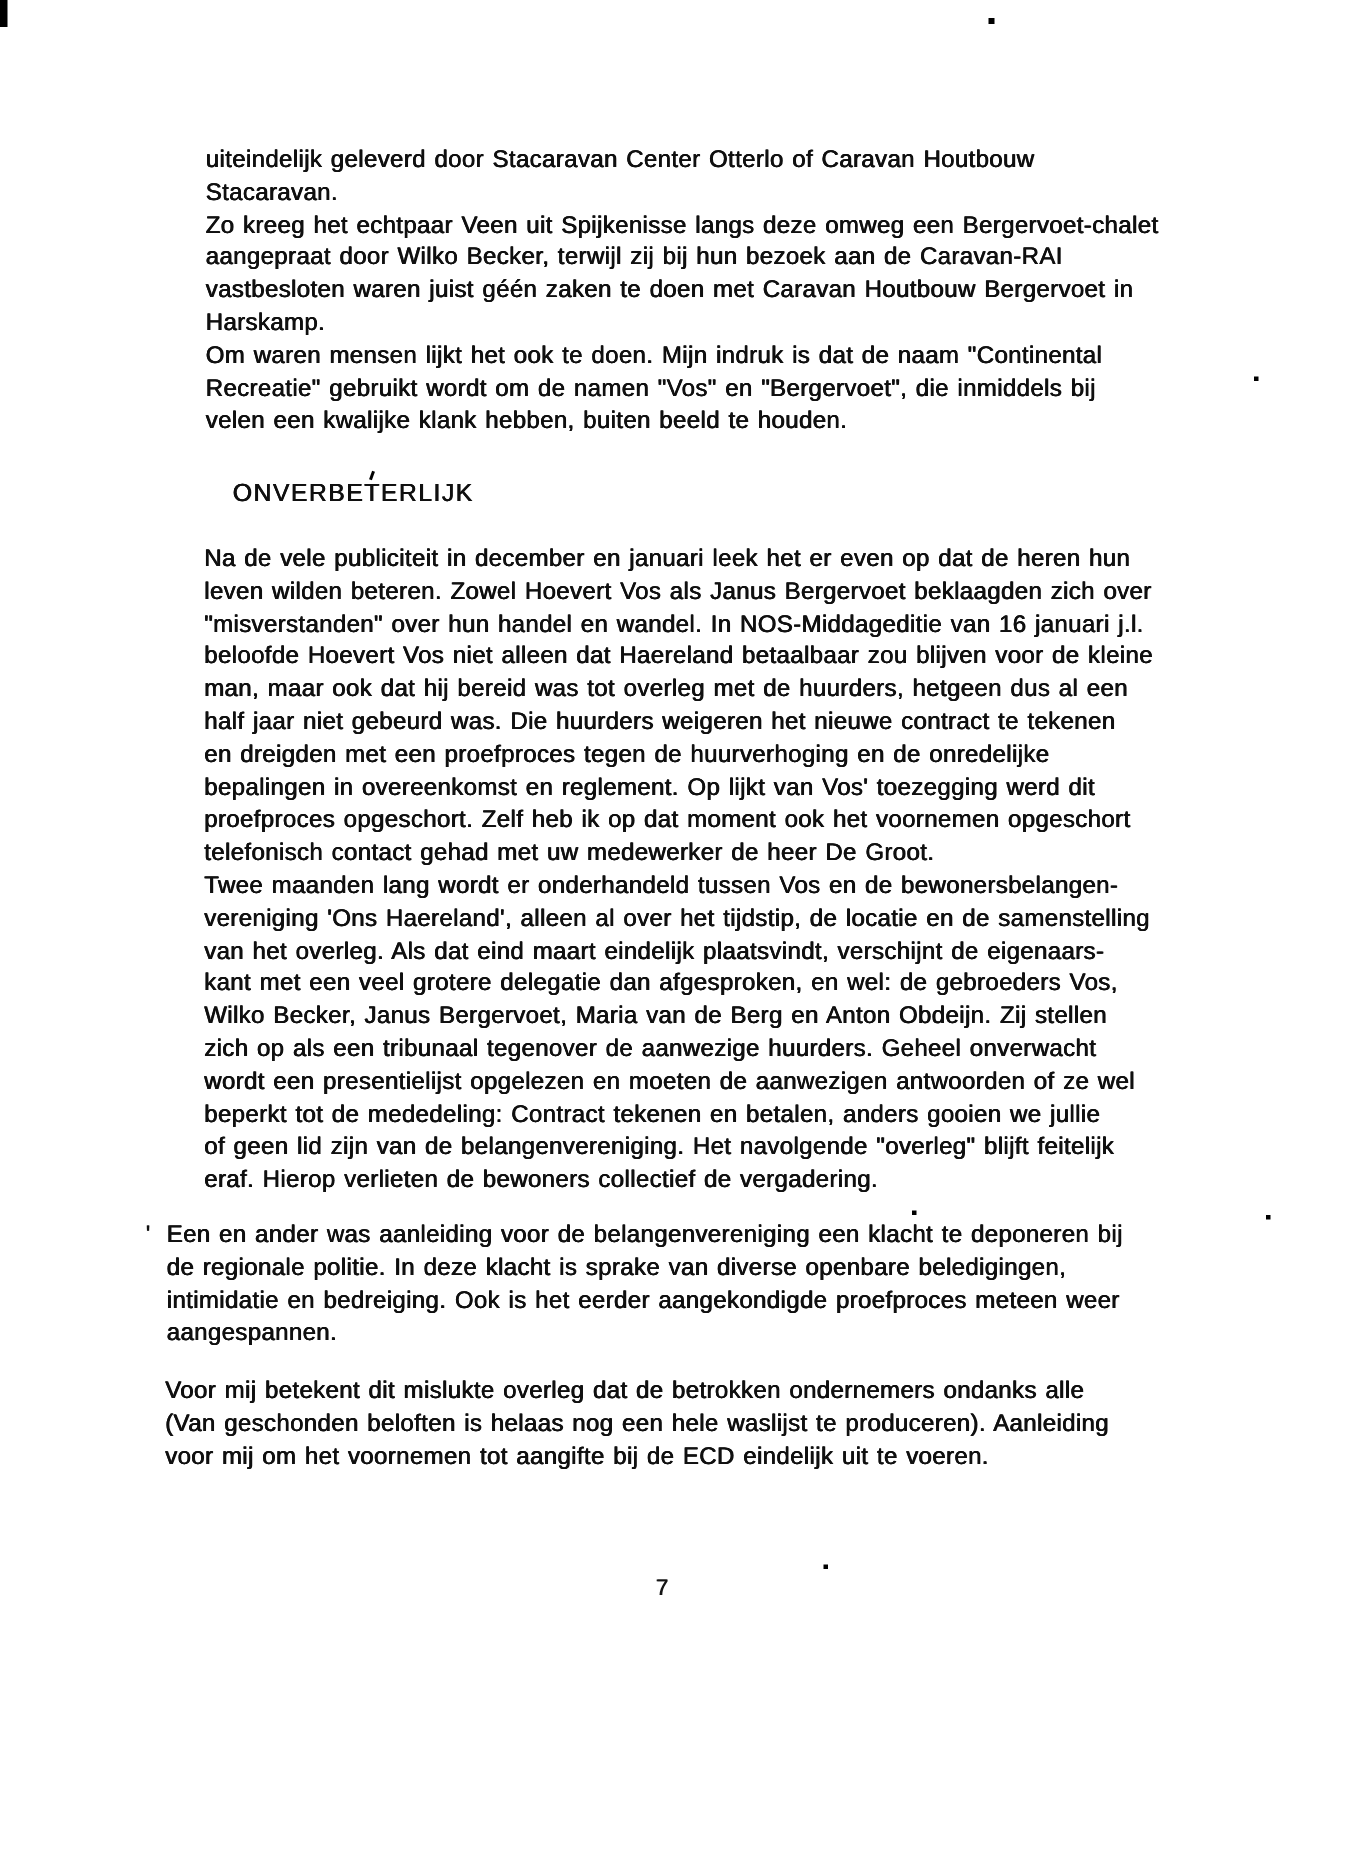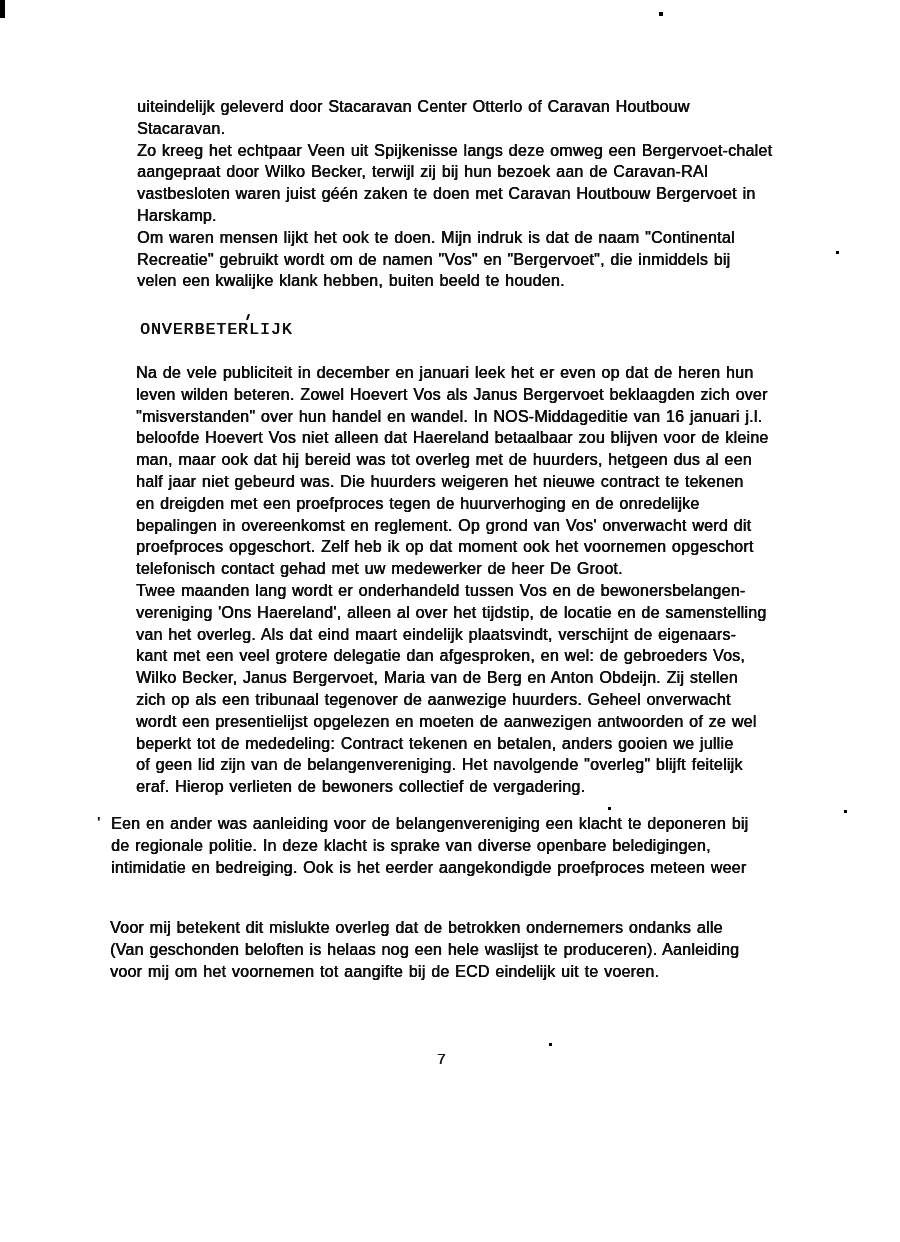--- a/index.html
+++ b/index.html
@@ -76,51 +76,52 @@
       <div class="line">Stacaravan.</div>
       <div class="line">Zo kreeg het echtpaar Veen uit Spijkenisse langs deze omweg een Bergervoet-chalet</div>
       <div class="line">aangepraat door Wilko Becker, terwijl zij bij hun bezoek aan de Caravan-RAI</div>
       <div class="line">vastbesloten waren juist géén zaken te doen met Caravan Houtbouw Bergervoet in</div>
       <div class="line">Harskamp.</div>
       <div class="line">Om waren mensen lijkt het ook te doen. Mijn indruk is dat de naam "Continental</div>
       <div class="line">Recreatie" gebruikt wordt om de namen "Vos" en "Bergervoet", die inmiddels bij</div>
       <div class="line">velen een kwalijke klank hebben, buiten beeld te houden.</div>
     </div>
 
-  <div class="block scan-text heading" style="left:140px; top:319px;font-family:Liberation Mono, monospace;">ONVERBETERLIJK</div>
+  <div class="block scan-text heading" style="left:155px; top:319px;">ONVERBETERLIJK</div>
 
   <div class="block scan-text" style="left:136px; top:362px;">
       <div class="line">Na de vele publiciteit in december en januari leek het er even op dat de heren hun</div>
       <div class="line">leven wilden beteren. Zowel Hoevert Vos als Janus Bergervoet beklaagden zich over</div>
       <div class="line">"misverstanden" over hun handel en wandel. In NOS-Middageditie van 16 januari j.l.</div>
       <div class="line">beloofde Hoevert Vos niet alleen dat Haereland betaalbaar zou blijven voor de kleine</div>
       <div class="line">man, maar ook dat hij bereid was tot overleg met de huurders, hetgeen dus al een</div>
       <div class="line">half jaar niet gebeurd was. Die huurders weigeren het nieuwe contract te tekenen</div>
       <div class="line">en dreigden met een proefproces tegen de huurverhoging en de onredelijke</div>
-      <div class="line">bepalingen in overeenkomst en reglement. Op grond van Vos' onverwacht werd dit</div>
+      <div class="line">bepalingen in overeenkomst en reglement. Op lijkt van Vos' toezegging werd dit</div>
       <div class="line">proefproces opgeschort. Zelf heb ik op dat moment ook het voornemen opgeschort</div>
       <div class="line">telefonisch contact gehad met uw medewerker de heer De Groot.</div>
       <div class="line">Twee maanden lang wordt er onderhandeld tussen Vos en de bewonersbelangen-</div>
       <div class="line">vereniging 'Ons Haereland', alleen al over het tijdstip, de locatie en de samenstelling</div>
       <div class="line">van het overleg. Als dat eind maart eindelijk plaatsvindt, verschijnt de eigenaars-</div>
       <div class="line">kant met een veel grotere delegatie dan afgesproken, en wel: de gebroeders Vos,</div>
       <div class="line">Wilko Becker, Janus Bergervoet, Maria van de Berg en Anton Obdeijn. Zij stellen</div>
       <div class="line">zich op als een tribunaal tegenover de aanwezige huurders. Geheel onverwacht</div>
       <div class="line">wordt een presentielijst opgelezen en moeten de aanwezigen antwoorden of ze wel</div>
       <div class="line">beperkt tot de mededeling: Contract tekenen en betalen, anders gooien we jullie</div>
       <div class="line">of geen lid zijn van de belangenvereniging. Het navolgende "overleg" blijft feitelijk</div>
       <div class="line">eraf. Hierop verlieten de bewoners collectief de vergadering.</div>
     </div>
 
   <div class="margin-tick scan-text" style="position:absolute;">'</div>
 
   <div class="block scan-text" style="left:111px; top:813px;">
       <div class="line">Een en ander was aanleiding voor de belangenvereniging een klacht te deponeren bij</div>
       <div class="line">de regionale politie. In deze klacht is sprake van diverse openbare beledigingen,</div>
       <div class="line">intimidatie en bedreiging. Ook is het eerder aangekondigde proefproces meteen weer</div>
+      <div class="line">aangespannen.</div>
     </div>
 
   <div class="block scan-text" style="left:110px; top:917px;">
       <div class="line">Voor mij betekent dit mislukte overleg dat de betrokken ondernemers ondanks alle</div>
       <div class="line">(Van geschonden beloften is helaas nog een hele waslijst te produceren). Aanleiding</div>
       <div class="line">voor mij om het voornemen tot aangifte bij de ECD eindelijk uit te voeren.</div>
     </div>
 
   <div class="page-number">7</div>
 

